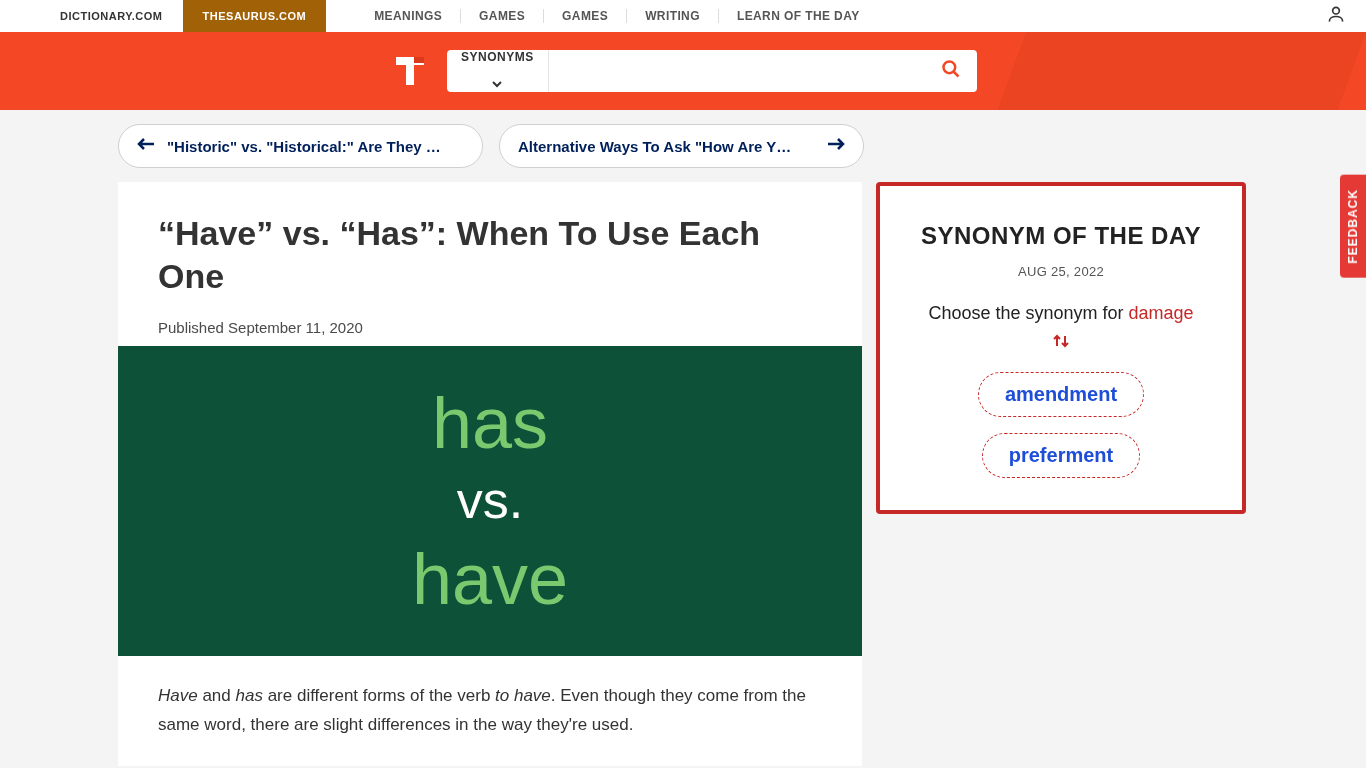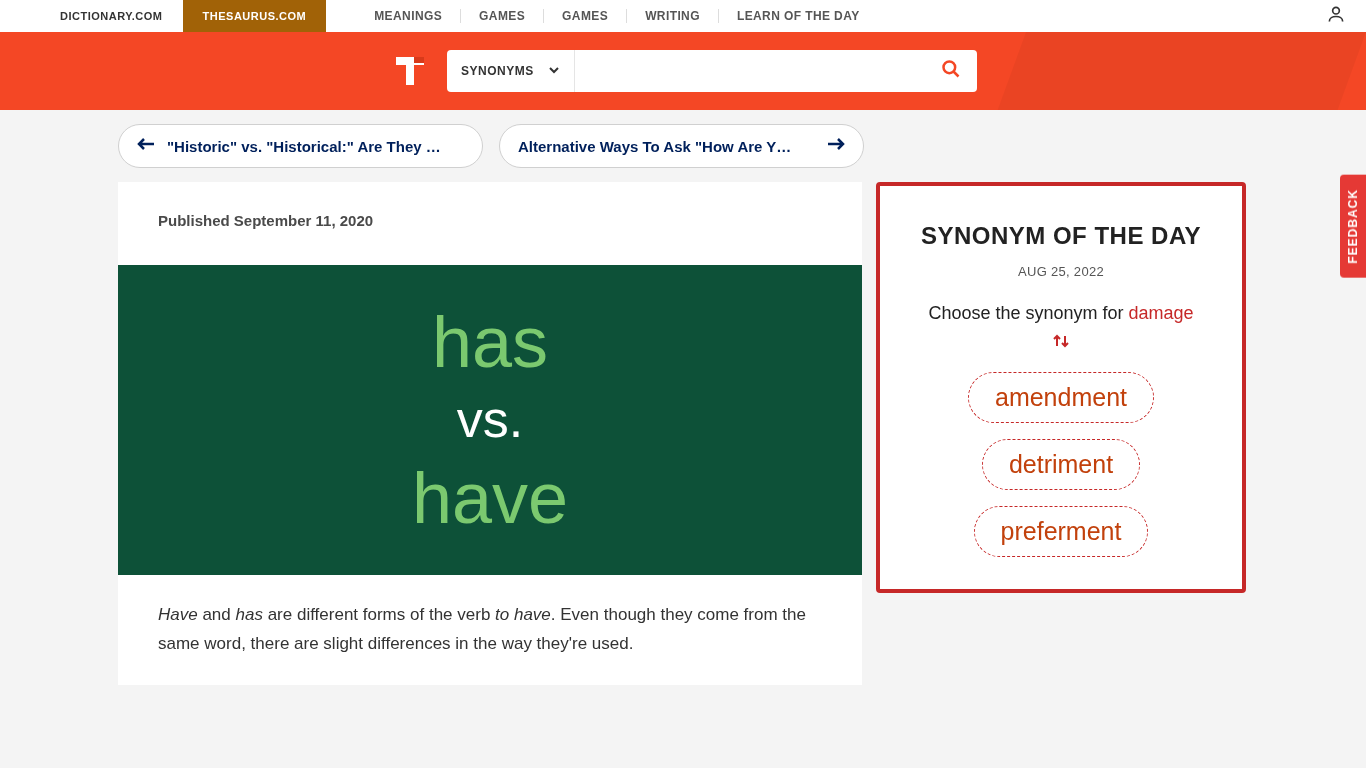--- a/index.html
+++ b/index.html
@@ -12,54 +12,54 @@
     .top-nav-links { display: flex; align-items: center; margin-left: 30px; }
     .top-nav-link { font-size: 12px; font-weight: 600; color: #555; padding: 0 18px; cursor: pointer; border-left: 1px solid #ddd; letter-spacing: 0.4px; }
     .top-nav-link:first-child { border-left: none; }
     .user-icon { position: absolute; right: 20px; top: 50%; transform: translateY(-50%); cursor: pointer; }
     
     .header-bar { background: #f44725; height: 78px; display: flex; align-items: center; justify-content: center; position: relative; }
     .header-bar::after { content:""; position:absolute; right:0; top:0; bottom:0; width:340px; background: rgba(0,0,0,0.04); transform: skewX(-20deg); transform-origin: top right; }
     .header-content { display: flex; align-items: center; gap: 16px; position: relative; z-index:1; }
     .logo-box { width: 42px; height: 42px; display:flex; align-items:center; justify-content:center; }
     .search-container { background:#fff; border-radius:4px; height:42px; width:530px; display:flex; align-items:center; }
-    .search-dropdown { padding: 0 14px; font-size:12px; font-weight:700; letter-spacing:0.5px; color:#333; display:flex; align-items:center; gap:14px; cursor:pointer; border-right:1px solid #e5e5e5; height:100%; }
+    .search-dropdown { padding: 0 14px; font-size:12px; font-weight:700; letter-spacing:0.5px; color:#333; display:flex; align-items:center; gap:14px; cursor:pointer; border-right:1px solid #e5e5e5; height:100%;flex-direction:column; }
     .search-input { flex:1; border:none; outline:none; padding: 0 12px; font-size:14px; height:100%; }
     .search-btn { padding: 0 16px; cursor:pointer; height:100%; display:flex; align-items:center; }
     
     .page-wrap { max-width: 1130px; margin: 0 auto; padding: 14px 0 40px; }
     
     .nav-pills { display:flex; gap:16px; margin-bottom: 14px; padding-left: 0px; }
     .nav-pill { background:#fff; border:1px solid #d0d0d0; border-radius: 30px; height:44px; width:365px; display:flex; align-items:center; padding: 0 18px; cursor:pointer; gap:12px; }
     .nav-pill-text { color:#00205b; font-weight:700; font-size:15px; white-space:nowrap; overflow:hidden; text-overflow:ellipsis; flex:1; }
     .nav-pill.right { justify-content: flex-end; }
     .nav-pill.right .nav-pill-text { text-align:left; }
     
     .content-row { display:flex; gap:14px; align-items:flex-start; }
     
     .article-card { background:#fff; width: 744px; }
     .article-inner { padding: 30px 40px 0; }
     .article-title { font-size: 34px; font-weight: 700; color:#333; line-height:1.25; margin-bottom: 22px; }
-    .article-published { font-size:15px; color:#4a4a4a; margin-bottom: 36px; font-weight: bold; }
+    .article-published { font-size:15px; color:#4a4a4a; margin-bottom: 10px; }
     .hero-img { width:100%; height:310px; background:#0d5138; display:flex; flex-direction:column; align-items:center; justify-content:center; font-family: "Segoe UI Light", "Helvetica Neue", sans-serif; font-weight:300; }
     .hero-word1 { color:#7bc96f; font-size:72px; line-height:1; }
     .hero-word2 { color:#fff; font-size:52px; line-height:1.6; }
     .hero-word3 { color:#7bc96f; font-size:72px; line-height:1; }
     .article-body { padding: 26px 40px; font-size:17px; color:#333; line-height:1.7; }
     .article-body em { font-style: italic; }
     
     .sidebar { width: 370px; }
     .sotd-card { background:#fff; border:4px solid #c62828; border-radius:4px; padding: 36px 24px 32px; text-align:center; }
     .sotd-title { font-size:24px; font-weight:800; letter-spacing:0.5px; color:#222; margin-bottom:14px; }
     .sotd-date { font-size:13px; color:#555; margin-bottom:22px; letter-spacing:0.3px; }
     .sotd-prompt { font-size:18px; color:#222; line-height:1.4; }
     .sotd-word { color:#c62828; }
     .sotd-swap { margin: 6px auto 22px; width:20px; height:18px; position:relative; }
     .sotd-options { display:flex; flex-direction:column; gap:16px; align-items:center; }
-    .sotd-option { display:inline-block; border:1px dashed #c62828; border-radius:30px; padding: 10px 26px; font-size:25px; color:#c2410c; cursor:pointer; }
+    .sotd-option { display:inline-block; border:1px dashed #c62828; border-radius:30px; padding: 10px 26px; font-size:20px; color:#1d4ed8; cursor:pointer;font-weight:bold; }
     
     .feedback-tab { position:fixed; right:0; top:175px; background:#e53935; color:#fff; writing-mode:vertical-rl; transform:rotate(180deg); padding:14px 6px; font-size:12px; font-weight:700; letter-spacing:1px; border-radius:0 4px 4px 0; cursor:pointer; }
   </style>
 </head>
 <body>
 
 <div class="top-nav">
   <div class="top-nav-left">
     <div class="site-tab">DICTIONARY.COM</div>
     <div class="site-tab active">THESAURUS.COM</div>
@@ -119,20 +119,21 @@
       <span><svg width="18" height="14" viewBox="0 0 18 14">
             <path d="M1 7 H16 M11 2 L16 7 L11 12" stroke="#00205b" stroke-width="2.5" fill="none"></path>
           </svg></span>
     </div>
   </div>
 
   <div class="content-row">
 
     <div class="article-card">
       <div class="article-inner">
+        <h1 class="article-title">“Have” vs. “Has”: When To Use Each One</h1>
         <div class="article-published">Published September 11, 2020</div>
       </div>
       <div class="hero-img">
         <div class="hero-word1">has</div>
         <div class="hero-word2">vs.</div>
         <div class="hero-word3">have</div>
       </div>
       <div class="article-body" id="article-body"><em>Have</em> and <em>has</em> are different forms of the verb <em>to have</em>. Even though they come from the same word, there are slight differences in the way they're used.</div>
     </div>
 
@@ -144,21 +145,20 @@
           <span>Choose the synonym for </span><span class="sotd-word">damage</span>
         </div>
         <div class="sotd-swap">
           <svg width="20" height="18" viewBox="0 0 20 18">
               <path d="M6 14 L6 4 M3 7 L6 4 L9 7" stroke="#c62828" stroke-width="2" fill="none"></path>
               <path d="M14 4 L14 14 M11 11 L14 14 L17 11" stroke="#c62828" stroke-width="2" fill="none"></path>
             </svg>
         </div>
         <div class="sotd-options">
           <div class="sotd-option">amendment</div>
-          <div class="sotd-option">detriment</div>
           <div class="sotd-option">preferment</div>
         </div>
       </div>
     </div>
   </div>
 
 </div>
 
 <div class="feedback-tab">FEEDBACK</div>
 

